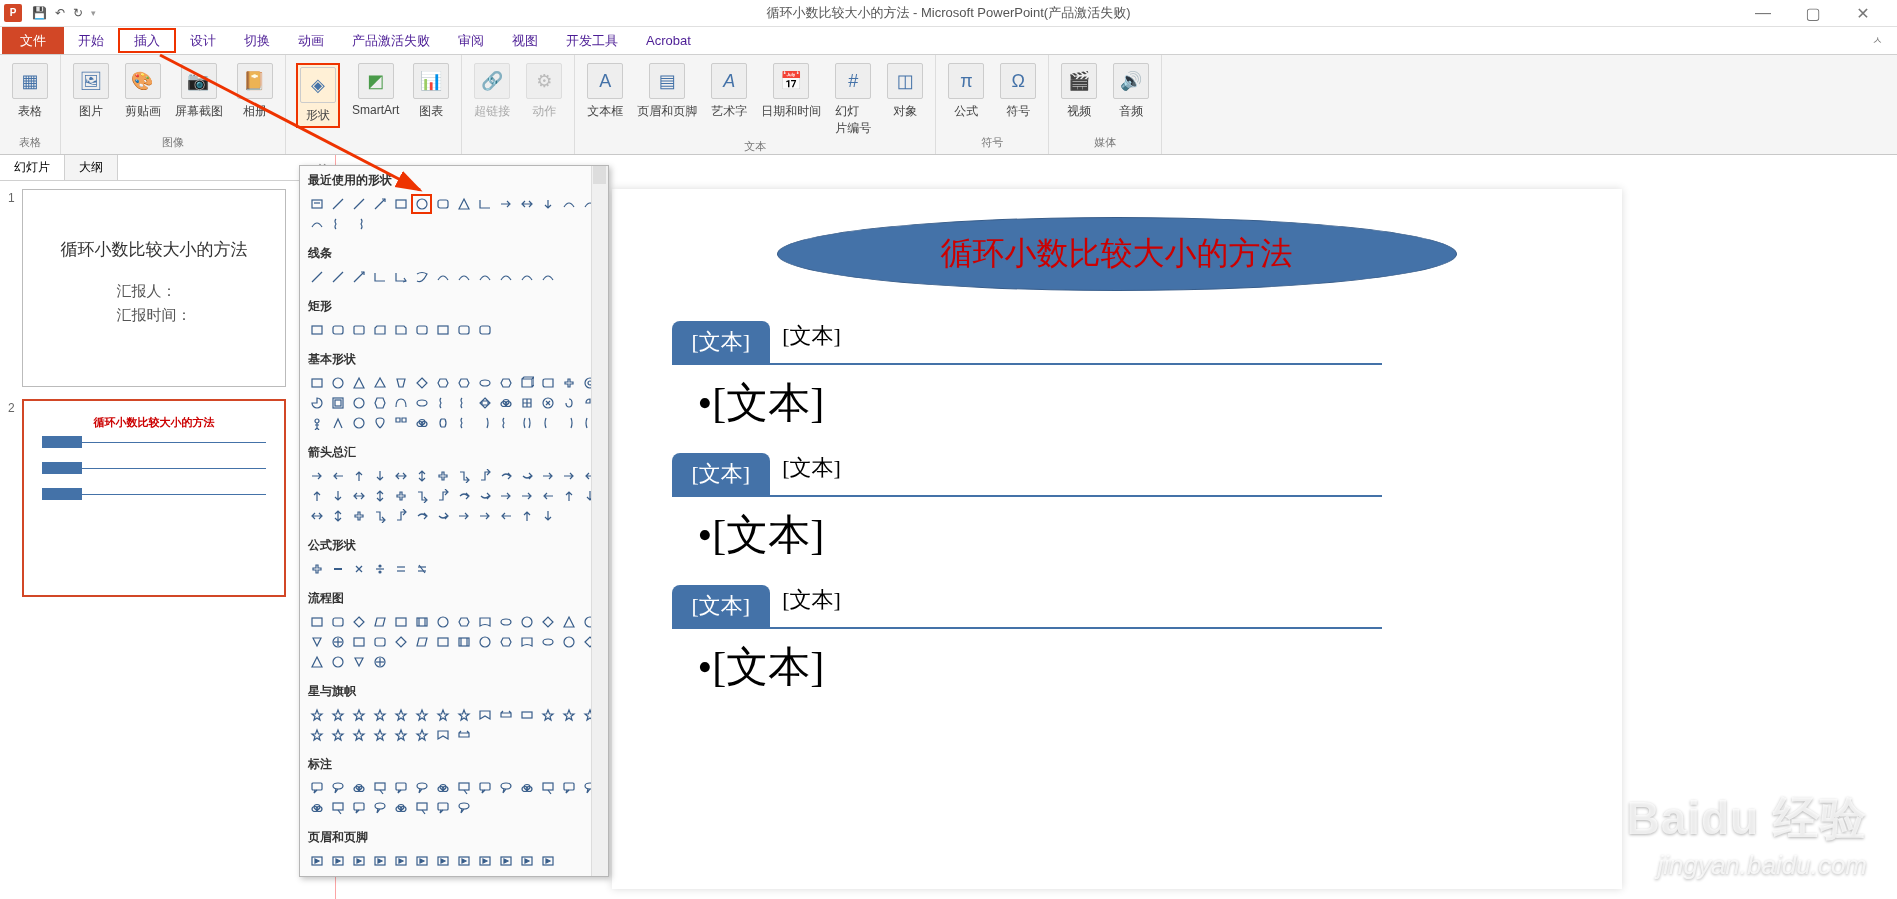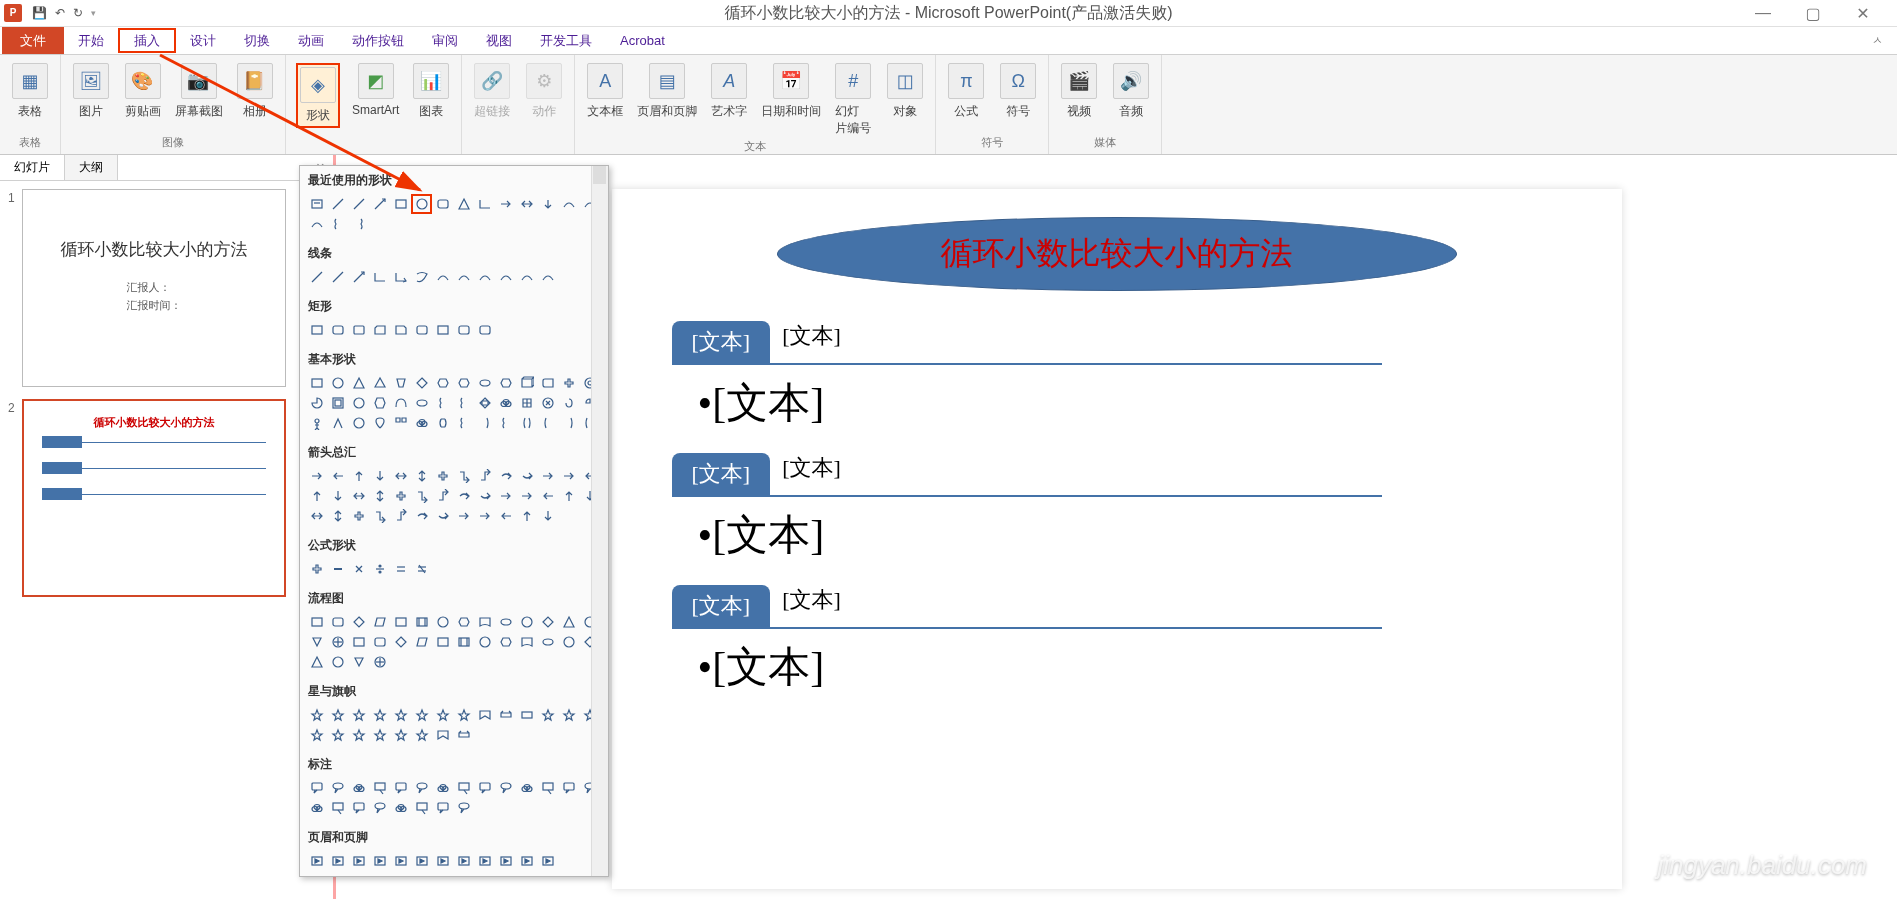--- a/index.html
+++ b/index.html
@@ -2,21 +2,21 @@
 <html><head>
 <meta charset="utf-8">
 <style>
 * { margin: 0; padding: 0; box-sizing: border-box; font-family: "Microsoft YaHei", SimSun, Arial, sans-serif; }
 body { background: #fff; width: 1897px; height: 899px; overflow: hidden; position: relative; }
 
 
 .titlebar { height: 27px; background: #fff; display: flex; align-items: center; font-size: 12px; border-bottom: 1px solid #e0e0e0; }
 .app-icon { width: 18px; height: 18px; background: #d24726; margin: 0 4px; border-radius: 2px; color: #fff; font-size: 10px; text-align: center; line-height: 18px; font-weight: bold; }
 .qat { display: flex; gap: 8px; margin-left: 6px; align-items: center; color: #555; font-size: 12px; }
-.title-text { position: absolute; left: 50%; transform: translateX(-50%); color: #555; font-size: 16px; }
+.title-text { position: absolute; left: 50%; transform: translateX(-50%); color: #555; font-size: 13px; }
 .win-controls { margin-left: auto; display: flex; gap: 22px; padding-right: 20px; font-size: 16px; color: #777; }
 .win-controls span { width: 28px; text-align: center; cursor: default; }
 
 
 .ribbon-tabs { height: 28px; display: flex; align-items: stretch; font-size: 13px; border-bottom: 1px solid #d0d0d0; padding-left: 2px; }
 .tab { padding: 0 14px; display: flex; align-items: center; color: #4c1d95; cursor: default; }
 .tab.file { background: #d24726; color: #fff; padding: 0 18px; }
 .tab.highlight { border: 2px solid #e30; margin: 1px 0; }
 .help-icon { margin-left: auto; padding-right: 14px; display:flex; align-items:center; color:#777; font-size:11px;}
 
@@ -25,32 +25,32 @@
 .group { border-right: 1px solid #ddd; padding: 4px 10px 2px 10px; display: flex; flex-direction: column; align-items: center; }
 .group-controls { display: flex; gap: 12px; flex: 1; align-items: flex-start; padding-top: 4px; }
 .ctl { display: flex; flex-direction: column; align-items: center; gap: 4px; font-size: 12px; color: #444; min-width: 40px; }
 .ctl-icon { width: 36px; height: 36px; background: #eee; border: 1px solid #ccc; border-radius: 2px; display:flex; align-items:center; justify-content:center; font-size:18px; color:#4472a8;}
 .ctl.highlight { border: 2px solid #e30; padding: 2px; background:#fff0d6; }
 .ctl.highlight .ctl-icon { background:#fff0d6; }
 .group-label { font-size: 11px; color: #777; padding: 2px 0; }
 
 
 .workspace { display: flex; height: calc(899px - 155px); background: #fff; }
-.left-panel { width: 336px; background: #fff; border-right: 3px solid #fca5a5; display: flex; flex-direction: column; }
+.left-panel { width: 336px; background: #fff; border-right: 1px solid #fca5a5; display: flex; flex-direction: column; }
 .panel-tabs { height: 26px; display: flex; border-bottom: 1px solid #d0d0d0; font-size: 12px; }
 .panel-tab { padding: 0 14px; display: flex; align-items: center; border-right: 1px solid #d0d0d0; background: #f4f4f4; cursor:default;}
 .panel-tab.active { background: #fff; }
 .panel-close { margin-left: auto; padding: 0 8px; display:flex; align-items:center; color:#888; font-size:11px;}
 .thumbs { flex: 1; overflow-y: auto; padding: 8px; }
 .thumb-row { display: flex; margin-bottom: 12px; }
 .thumb-num { width: 14px; font-size: 12px; color: #666; padding-top: 2px; }
 .thumb { width: 264px; height: 198px; background: #fff; border: 1px solid #bbb; display:flex; flex-direction:column; align-items:center; padding:8px; font-size:10px; color:#333;}
 .thumb.active { border: 2px solid #d24726; }
 .thumb1-title { font-size: 17px; margin-top: 40px; font-family: SimSun; }
-.thumb1-sub { font-size: 11px; margin-top: 18px; color:#555; line-height:1.6;}
+.thumb1-sub { font-size: 15px; margin-top: 18px; color:#555; line-height:1.6;}
 .thumb2-content { width:100%; padding:6px 10px;}
 .thumb2-title { color:#c00; font-size:11px; font-weight:bold; text-align:center; margin-bottom:6px;}
 .thumb2-block { display:flex; align-items:center; margin-bottom:14px;}
 .thumb2-tag { width:40px; height:12px; background:#4472a8;}
 .thumb2-line { flex:1; height:1px; background:#4472a8;}
 
 
 .slide-area { flex: 1; background: #fff; display: flex; justify-content: center; padding-top: 34px; }
 .slide { width: 1010px; height: 700px; background: #fff; box-shadow: 0 0 8px rgba(0,0,0,0.15); padding: 28px 40px; }
 .slide-title-oval { width: 680px; height: 74px; background: #4472a8; border: 1.5px solid #385d8a; border-radius: 50%; margin: 0 auto 30px auto; display:flex; align-items:center; justify-content:center;}
@@ -102,21 +102,21 @@
   </div>
 </div>
 
 <div class="ribbon-tabs">
   <div class="tab file">文件</div>
   <div class="tab">开始</div>
   <div class="tab highlight">插入</div>
   <div class="tab">设计</div>
   <div class="tab">切换</div>
   <div class="tab">动画</div>
-  <div class="tab">动作按钮</div>
+  <div class="tab">产品激活失败</div>
   <div class="tab">审阅</div>
   <div class="tab">视图</div>
   <div class="tab">开发工具</div>
   <div class="tab">Acrobat</div>
   <div class="help-icon">ㅅ</div>
 </div>
 
 <div class="ribbon">
   <div class="group">
     <div class="group-controls">
@@ -1504,14 +1504,15 @@
 <svg class="red-arrow" style="left:150px;top:50px;width:290px;height:160px;">
   <defs>
       <marker id="ah" markerWidth="10" markerHeight="10" refX="8" refY="3" orient="auto">
         <path d="M0,0 L0,6 L9,3 z" fill="#e30"></path>
       </marker>
     </defs>
   <line x1="10" y1="5" x2="270" y2="140" stroke="#e30" stroke-width="3" marker-end="url(#ah)"></line>
 </svg>
 
 <div class="watermark">
+  <div class="wm-main">Baidu 经验</div>
   <div class="wm-sub">jingyan.baidu.com</div>
 </div>
 
 </body></html>

